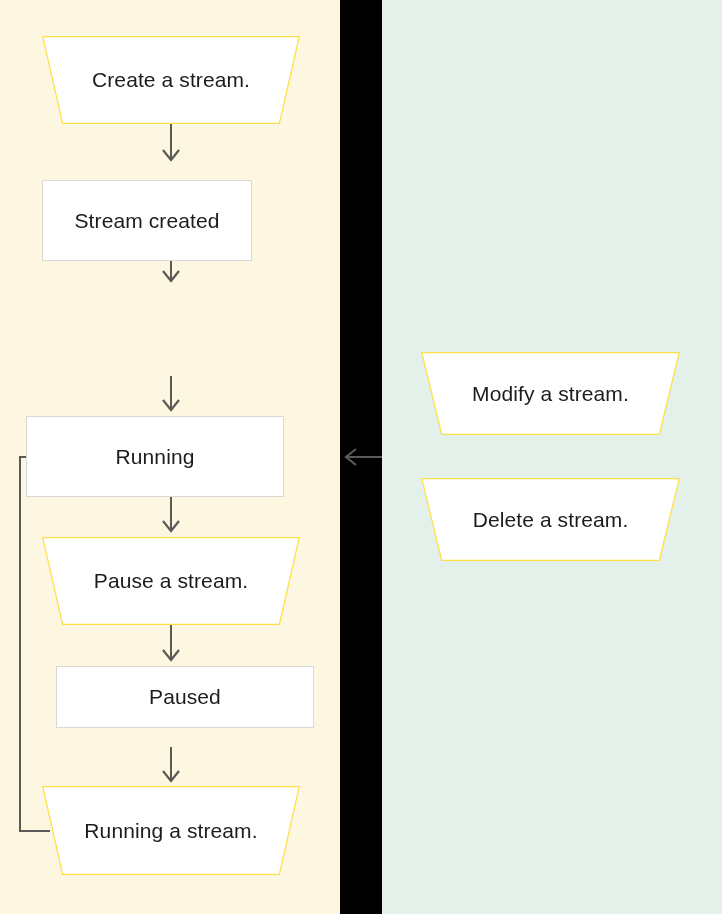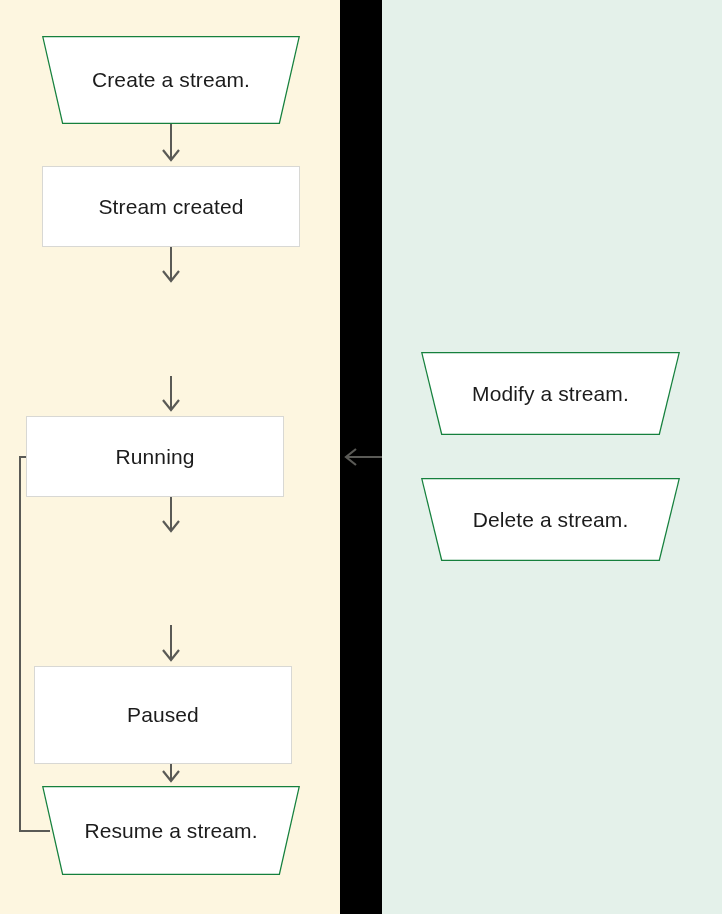--- a/index.html
+++ b/index.html
@@ -63,21 +63,21 @@
     left: 0; top: 0; right: 0; bottom: 0;
     background: #ffffff;
     clip-path: polygon(0.6% 1.5%, 99.4% 1.5%, 91.8% 98.5%, 8.2% 98.5%);
     z-index: 0;
   }
   .node.action .label,
   .node.state .label {
     position: relative;
     z-index: 1;
   }
-  .node.action { background: #15803d; border: none; }
+  .node.action { background: #fde047; border: none; }
 </style>
 </head>
 <body>
 
 <div id="stage">
 
   <div class="panel" id="panel-left"></div>
   <div class="panel" id="panel-divider"></div>
   <div class="panel" id="panel-right"></div>
 
@@ -124,37 +124,41 @@
         <polyline points="356,449 346,457 356,465" stroke-width="2.2"></polyline>
       </g>
     </g>
   </svg>
 
   <div class="node action" style="left:42px;  top:36px;  width:258px; height:88px;">
     <span class="shape-fill"></span>
     <span class="label">Create a stream.</span>
   </div>
 
-  <div class="node state" style="left:42px;  top:166px; width:258px; height:81px;">
+  <div class="node state" style="left:42px;  top:180px; width:210px; height:81px;">
     <span class="label">Stream created</span>
   </div>
 
 
   <div class="node state" style="left:26px;  top:416px; width:258px; height:81px;">
     <span class="label">Running</span>
   </div>
 
+  <div class="node action" style="left:42px;  top:537px; width:258px; height:88px;">
+    <span class="shape-fill"></span>
+    <span class="label">Pause a stream.</span>
+  </div>
 
-  <div class="node state" style="left:34px;  top:666px; width:258px; height:98px;">
+  <div class="node state" style="left:56px;  top:666px; width:258px; height:62px;">
     <span class="label">Paused</span>
   </div>
 
   <div class="node action" style="left:42px;  top:786px; width:258px; height:89px;">
     <span class="shape-fill"></span>
-    <span class="label">Resume a stream.</span>
+    <span class="label">Running a stream.</span>
   </div>
 
   <div class="node action" style="left:421px; top:478px; width:259px; height:83px;">
     <span class="shape-fill"></span>
     <span class="label">Delete a stream.</span>
   </div>
 
   <div class="node action" style="left:421px; top:352px; width:259px; height:83px;">
     <span class="shape-fill"></span>
     <span class="label">Modify a stream.</span>

